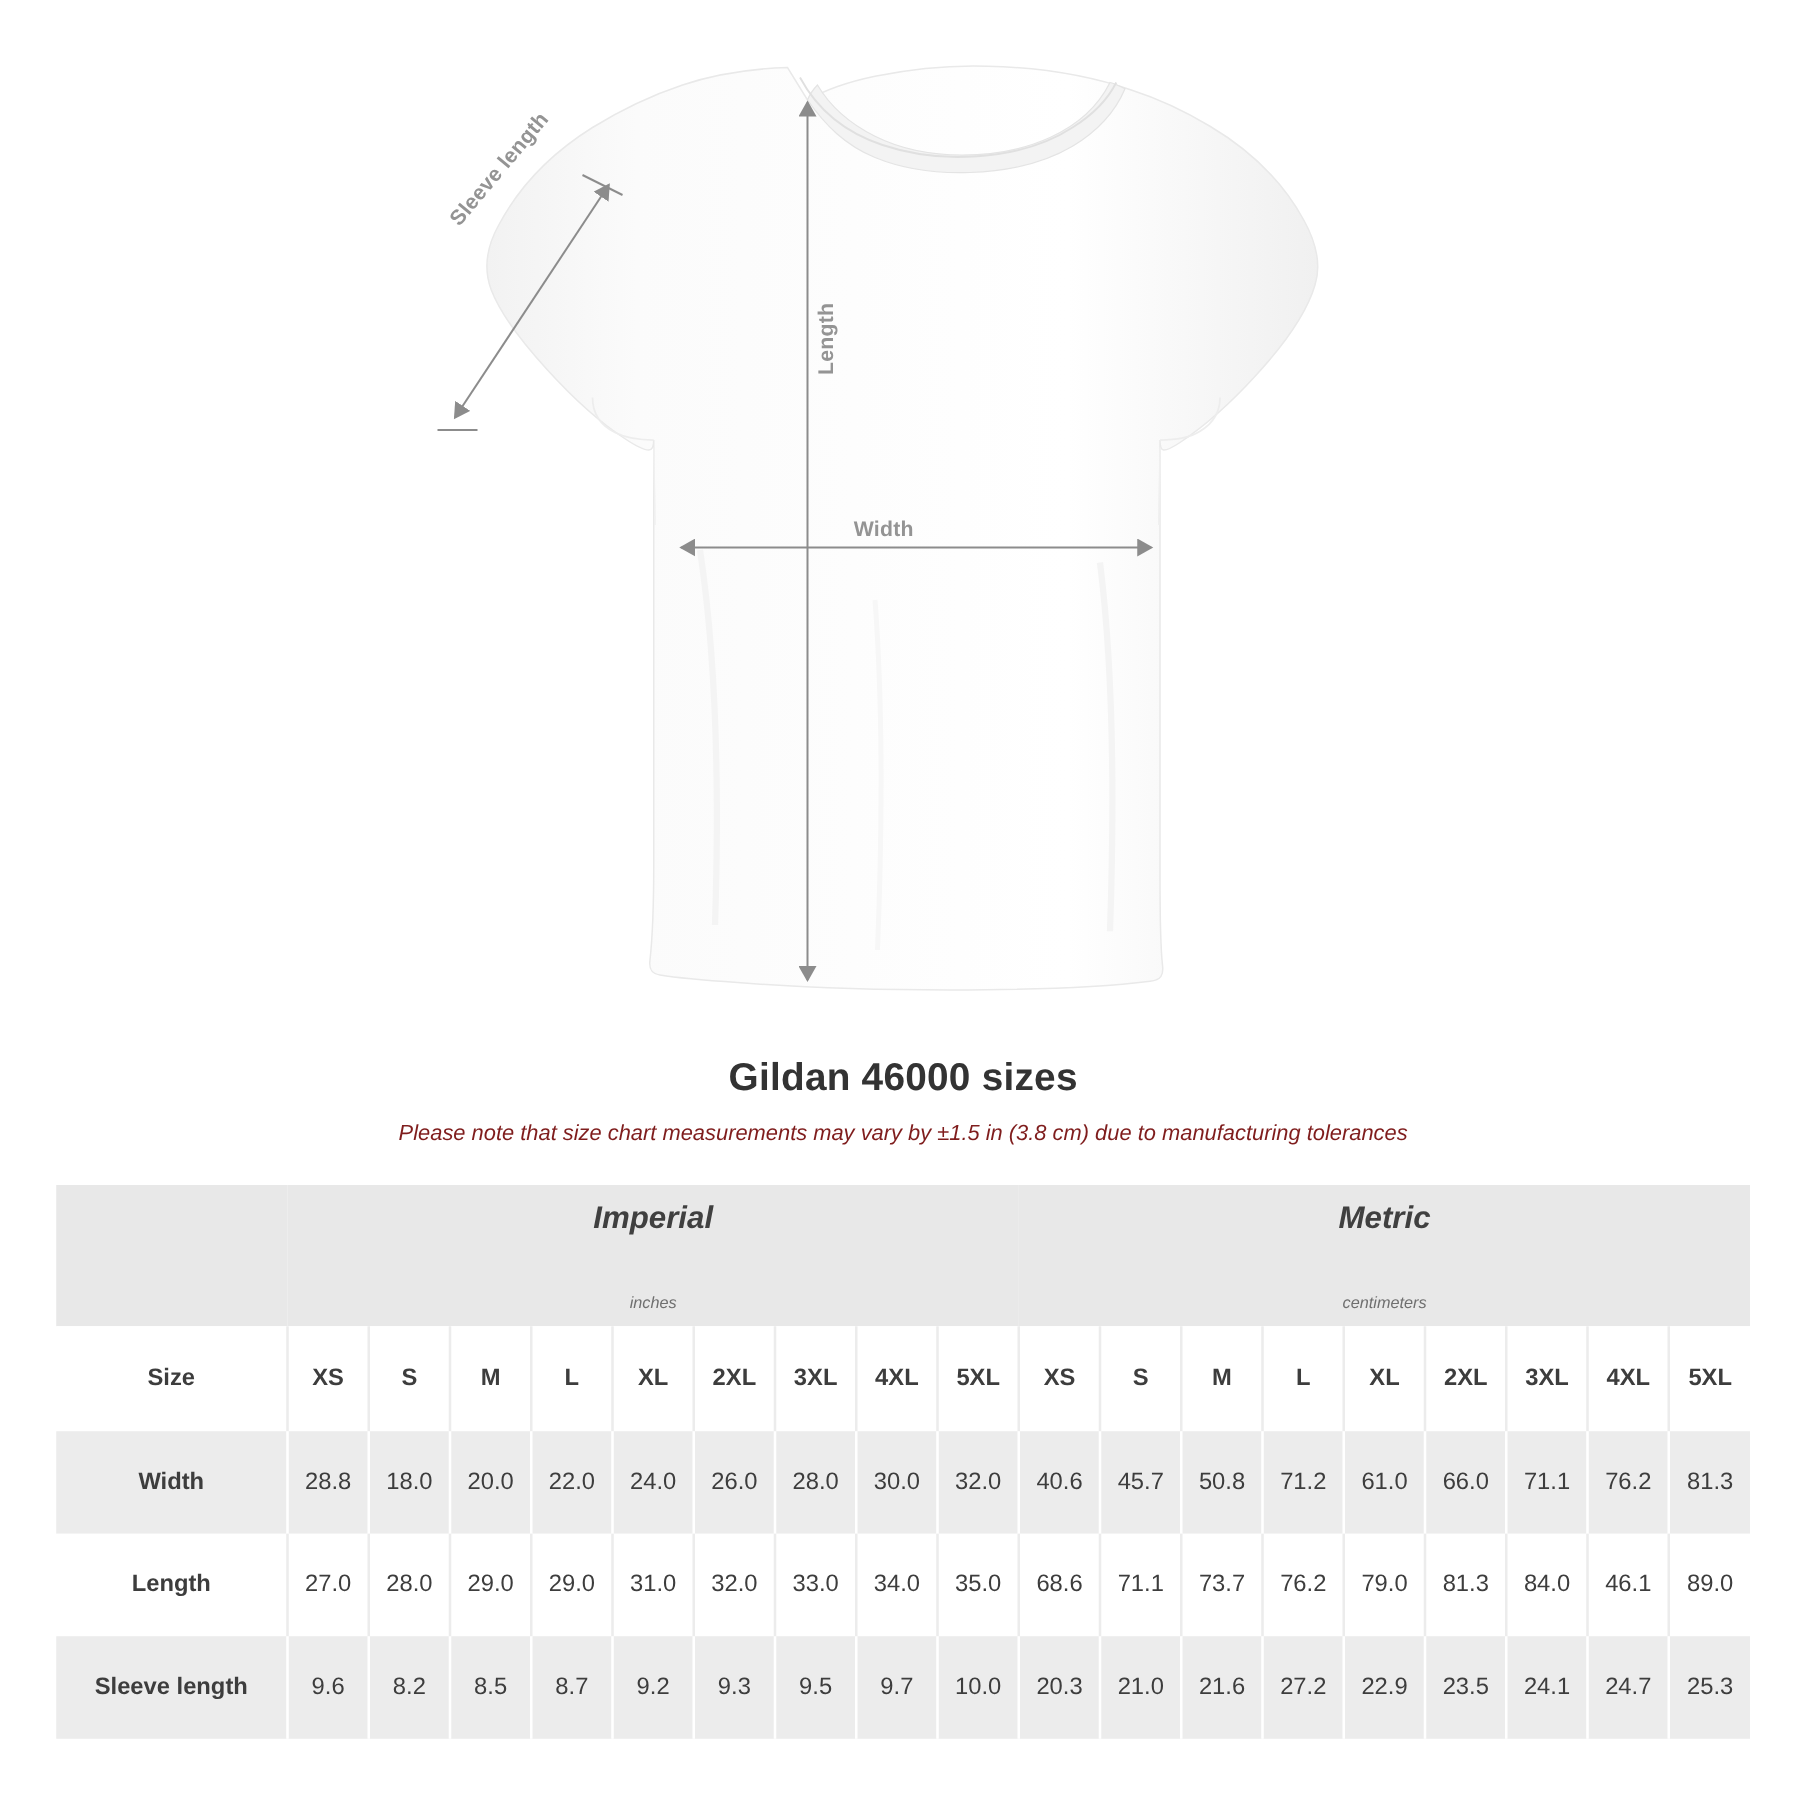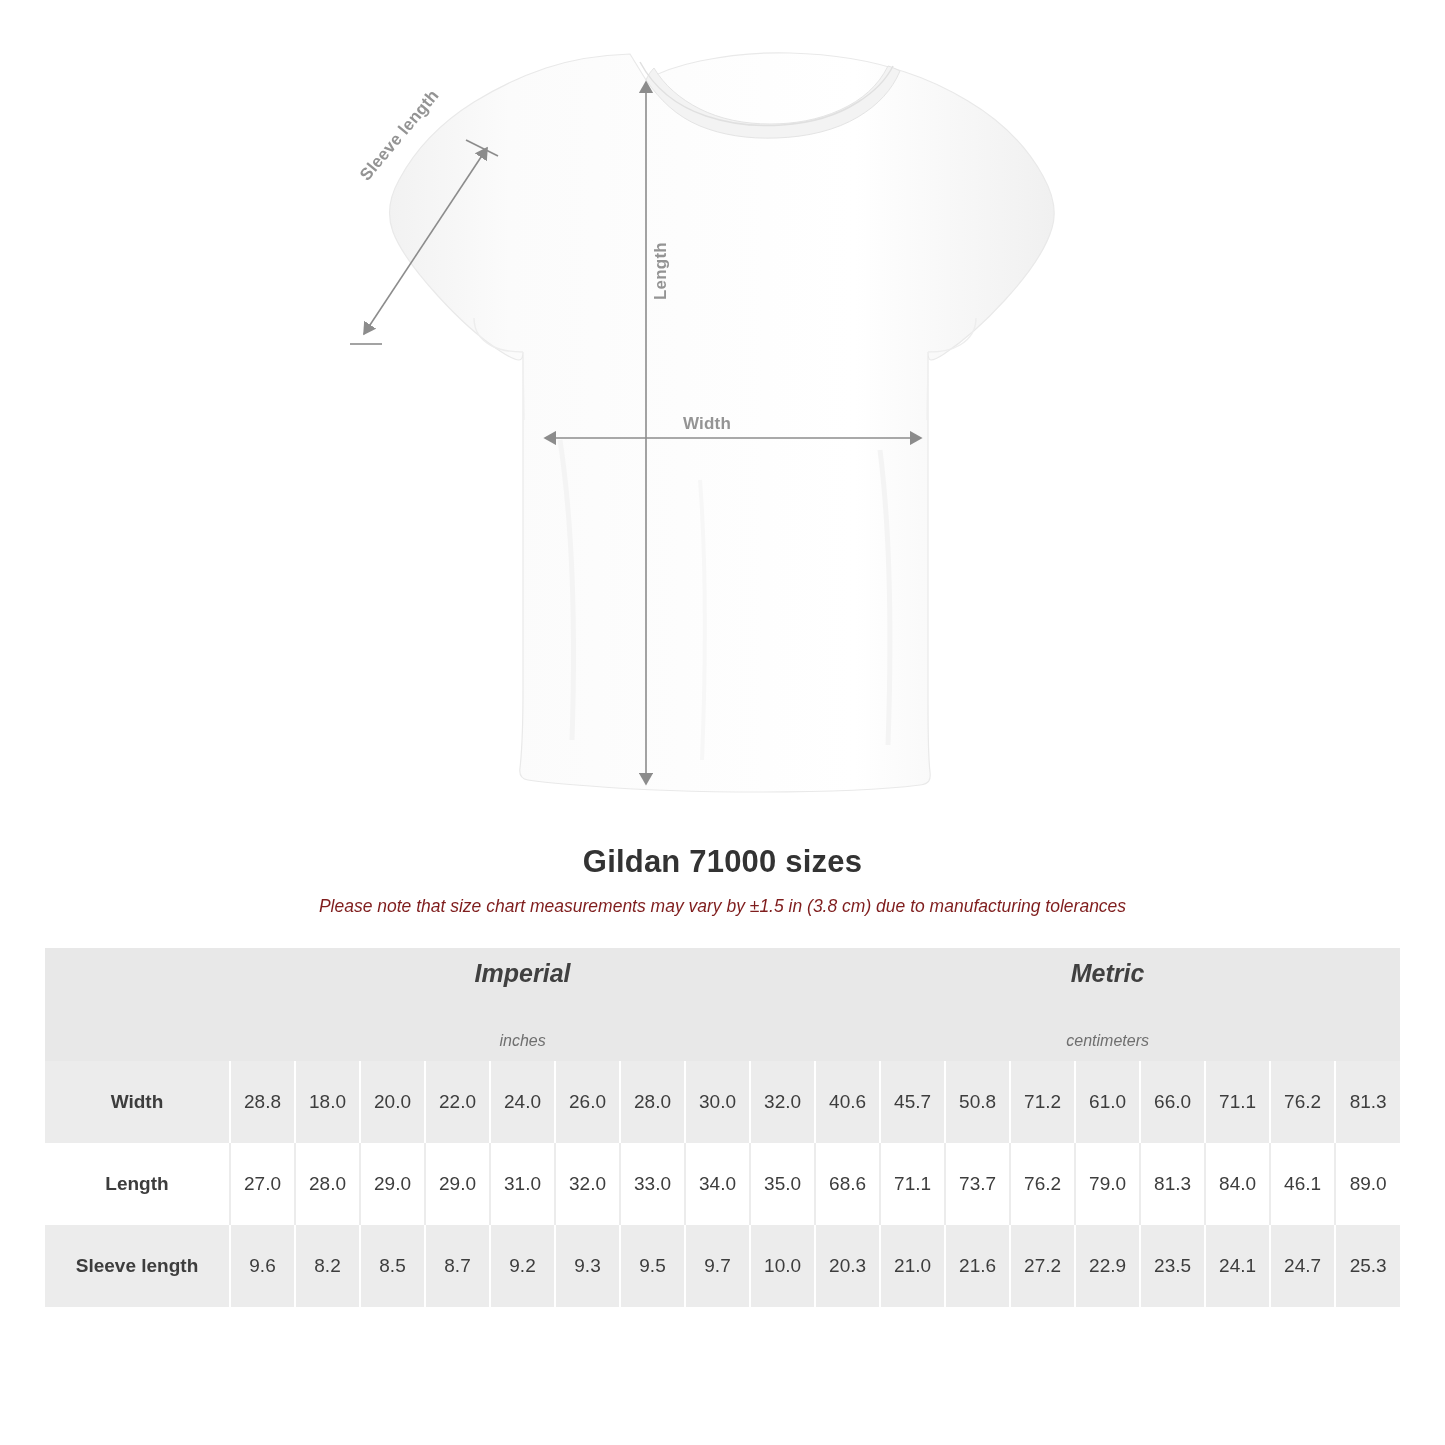--- a/index.html
+++ b/index.html
@@ -97,21 +97,21 @@
     background: #e8e8e8;
   }
   .unit-head .unit-name {
     font-size: 25px;
     font-style: italic;
     font-weight: bold;
     color: #404040;
     line-height: 1.15;
   }
   .unit-head .unit-sub {
-    font-size: 16px;
+    font-size: 13px;
     font-style: italic;
     color: #6f6f6f;
     padding-top: 5px;
     margin-top: 40px;
   }
   .corner-cell { background: #e8e8e8; }
 
   tr.row-header td {
     height: 84px;
     background: #ffffff;
@@ -225,21 +225,21 @@
     <line x1="646" y1="82" x2="646" y2="784" stroke="#8c8c8c" stroke-width="1.6" marker-start="url(#arrTail)" marker-end="url(#arrHead)"></line>
 
     <line x1="545" y1="438" x2="921" y2="438" stroke="#8c8c8c" stroke-width="1.6" marker-start="url(#arrTail)" marker-end="url(#arrHead)"></line>
   </svg>
 
   <div class="dim-label label-sleeve">Sleeve length</div>
   <div class="dim-label label-length">Length</div>
   <div class="dim-label label-width">Width</div>
 </div>
 
-<div class="chart-title">Gildan 71000 sizes</div>
+<div class="chart-title">Gildan 46000 sizes</div>
 <div class="chart-note">Please note that size chart measurements may vary by ±1.5 in (3.8 cm) due to manufacturing tolerances</div>
 
 <div class="table-wrap">
   <table class="size-table">
     <colgroup>
       <col style="width:185px">
       <col span="18" style="width:65px">
     </colgroup>
     <tbody>
       <tr>
@@ -247,20 +247,41 @@
         <td class="unit-head" colspan="9">
           <div class="unit-name">Imperial</div>
           <div class="unit-sub">inches</div>
         </td>
         <td class="unit-head" colspan="9">
           <div class="unit-name">Metric</div>
           <div class="unit-sub">centimeters</div>
         </td>
       </tr>
 
+      <tr class="row-header">
+        <td class="rowlabel">Size</td>
+        <td class="cell-sep">XS</td>
+        <td class="cell-sep">S</td>
+        <td class="cell-sep">M</td>
+        <td class="cell-sep">L</td>
+        <td class="cell-sep">XL</td>
+        <td class="cell-sep">2XL</td>
+        <td class="cell-sep">3XL</td>
+        <td class="cell-sep">4XL</td>
+        <td class="cell-sep">5XL</td>
+        <td class="cell-sep">XS</td>
+        <td class="cell-sep">S</td>
+        <td class="cell-sep">M</td>
+        <td class="cell-sep">L</td>
+        <td class="cell-sep">XL</td>
+        <td class="cell-sep">2XL</td>
+        <td class="cell-sep">3XL</td>
+        <td class="cell-sep">4XL</td>
+        <td class="cell-sep">5XL</td>
+      </tr>
 
       <tr class="data-row shade">
         <td class="rowlabel">Width</td>
         <td class="cell-sep">28.8</td>
         <td class="cell-sep">18.0</td>
         <td class="cell-sep">20.0</td>
         <td class="cell-sep">22.0</td>
         <td class="cell-sep">24.0</td>
         <td class="cell-sep">26.0</td>
         <td class="cell-sep">28.0</td>

